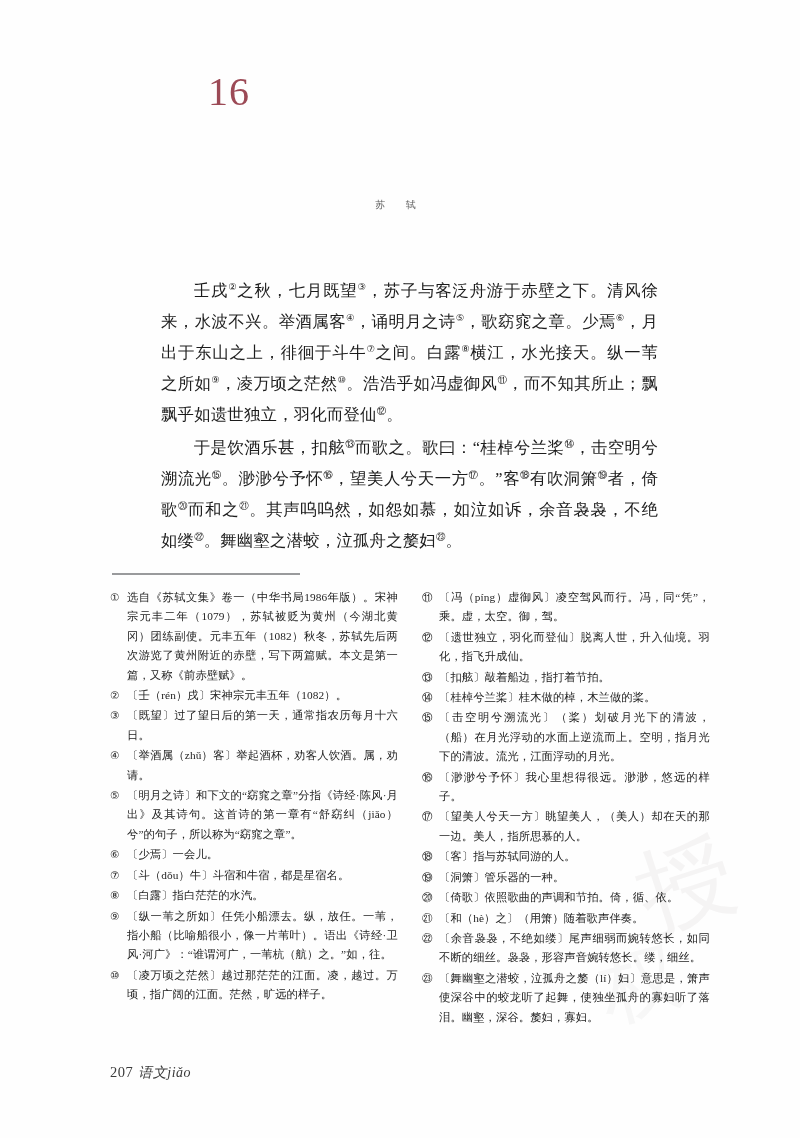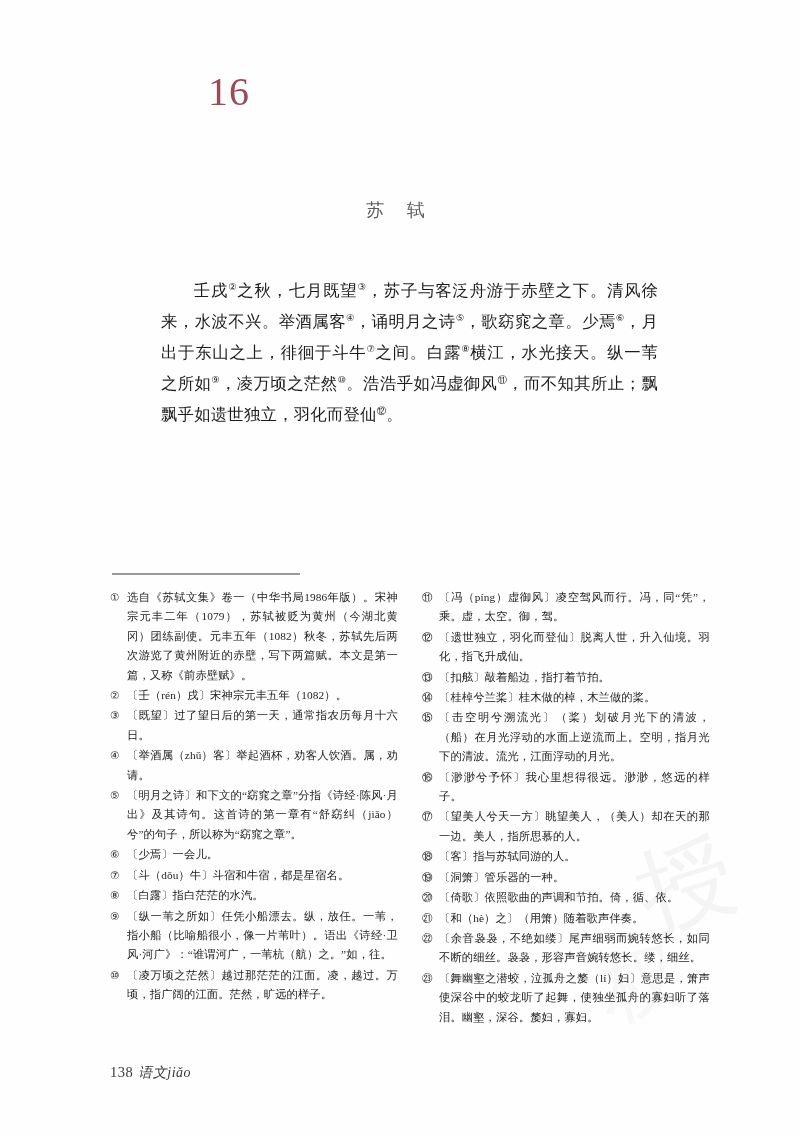--- a/index.html
+++ b/index.html
@@ -82,21 +82,21 @@
     color: #b06a74;
     letter-spacing: 0;
     margin-left: 1px;
   }
   .author {
     position: absolute;
     left: 0;
     right: 0;
     top: 198px;
     text-align: center;
-    font-size: 18px;
+    font-size: 10px;
     color: #5d5d5d;
     letter-spacing: 9px;
     font-family: "Liberation Serif", serif;
   }
 
   .body-text {
     position: absolute;
     left: 148px;
     top: 275px;
     width: 510px;
@@ -187,20 +187,21 @@
   <div class="watermark">授</div>
   <div class="watermark2">权</div>
 
   <div class="chapter-num">16</div>
 
 
   <div class="author">苏 轼</div>
 
   <div class="body-text">
     <p class="para">壬戌<sup class="n">②</sup>之秋，七月既望<sup class="n">③</sup>，苏子与客泛舟游于赤壁之下。清风徐来，水波不兴。举酒属客<sup class="n">④</sup>，诵明月之诗<sup class="n">⑤</sup>，歌窈窕之章。少焉<sup class="n">⑥</sup>，月出于东山之上，徘徊于斗牛<sup class="n">⑦</sup>之间。白露<sup class="n">⑧</sup>横江，水光接天。纵一苇之所如<sup class="n">⑨</sup>，凌万顷之茫然<sup class="n">⑩</sup>。浩浩乎如冯虚御风<sup class="n">⑪</sup>，而不知其所止；飘飘乎如遗世独立，羽化而登仙<sup class="n">⑫</sup>。</p>
+    <p class="para">于是饮酒乐甚，扣舷<sup class="n">⑬</sup>而歌之。歌曰：“桂棹兮兰桨<sup class="n">⑭</sup>，击空明兮溯流光<sup class="n">⑮</sup>。渺渺兮予怀<sup class="n">⑯</sup>，望美人兮天一方<sup class="n">⑰</sup>。”客<sup class="n">⑱</sup>有吹洞箫<sup class="n">⑲</sup>者，倚歌<sup class="n">⑳</sup>而和之<sup class="n">㉑</sup>。其声呜呜然，如怨如慕，如泣如诉，余音袅袅，不绝如缕<sup class="n">㉒</sup>。舞幽壑之潜蛟，泣孤舟之嫠妇<sup class="n">㉓</sup>。</p>
   </div>
 
   <div class="divider"></div>
 
   <div class="notes">
     <div class="notes-col">
         <div class="note">
           <span class="note-mark">①</span>
           <span class="note-text">选自《苏轼文集》卷一（中华书局1986年版）。宋神宗元丰二年（1079），苏轼被贬为黄州（今湖北黄冈）团练副使。元丰五年（1082）秋冬，苏轼先后两次游览了黄州附近的赤壁，写下两篇赋。本文是第一篇，又称《前赤壁赋》。</span>
         </div>
@@ -291,16 +292,16 @@
           <span class="note-text">〔余音袅袅，不绝如缕〕尾声细弱而婉转悠长，如同不断的细丝。袅袅，形容声音婉转悠长。缕，细丝。</span>
         </div>
         <div class="note">
           <span class="note-mark">㉓</span>
           <span class="note-text">〔舞幽壑之潜蛟，泣孤舟之嫠（lí）妇〕意思是，箫声使深谷中的蛟龙听了起舞，使独坐孤舟的寡妇听了落泪。幽壑，深谷。嫠妇，寡妇。</span>
         </div>
       </div>
   </div>
 
   <div class="footer">
-    <span class="pg">138</span><span class="sub">语文</span><span class="sub gap"></span><span class="sub">jiǎo</span>
+    <span class="pg">207</span><span class="sub">语文</span><span class="sub gap"></span><span class="sub">jiǎo</span>
   </div>
 
 </div>
 
 </body></html>

